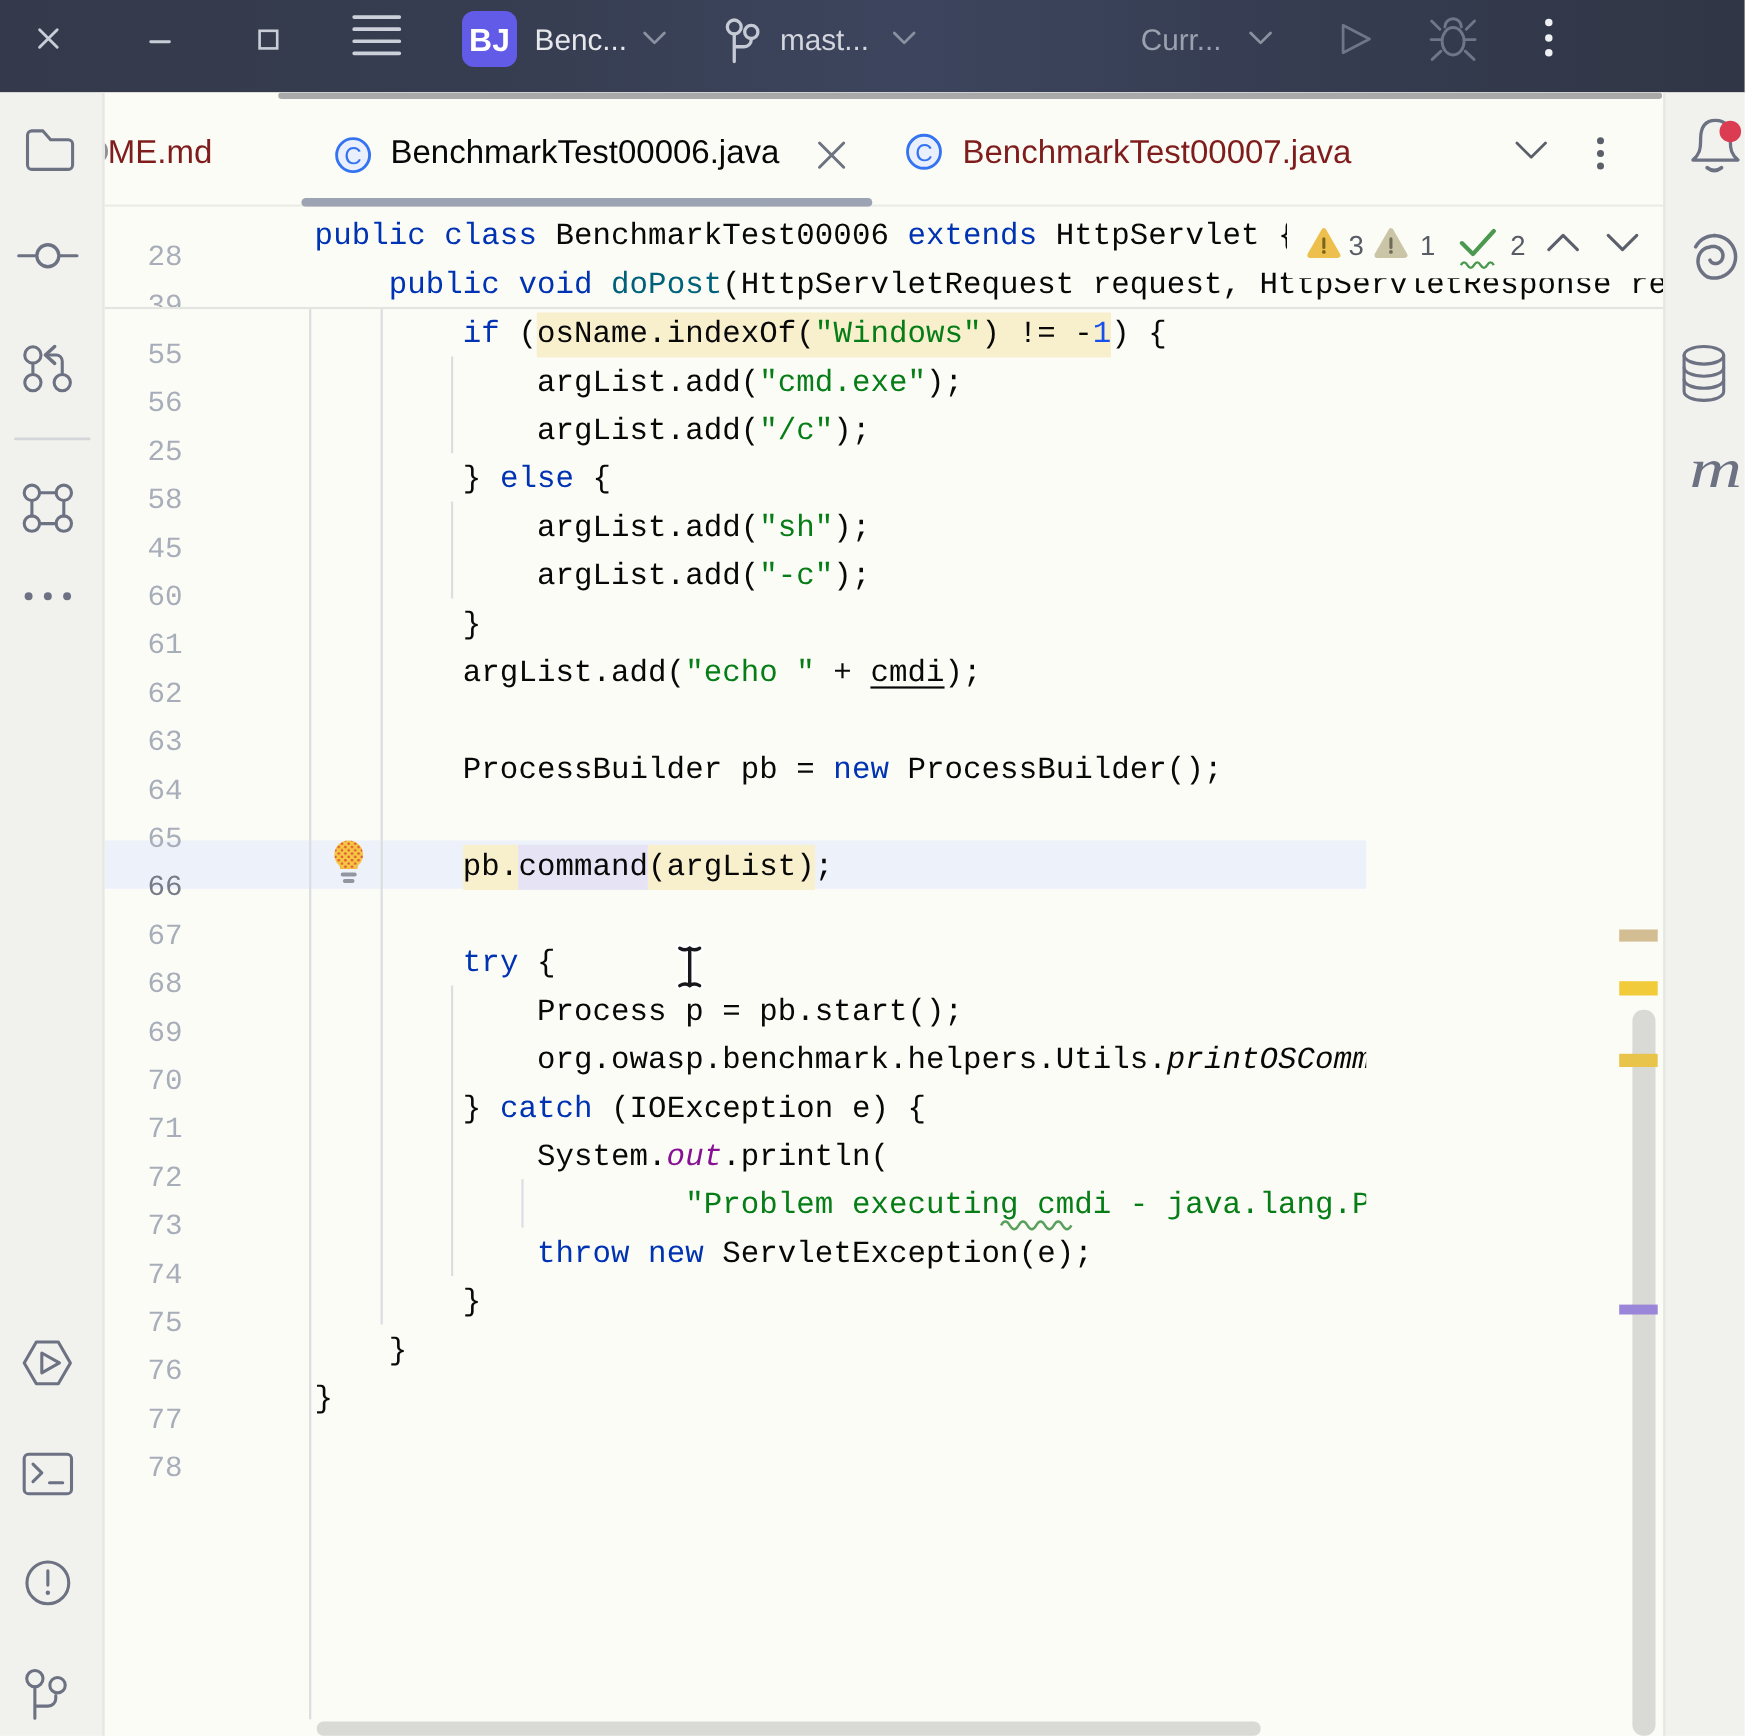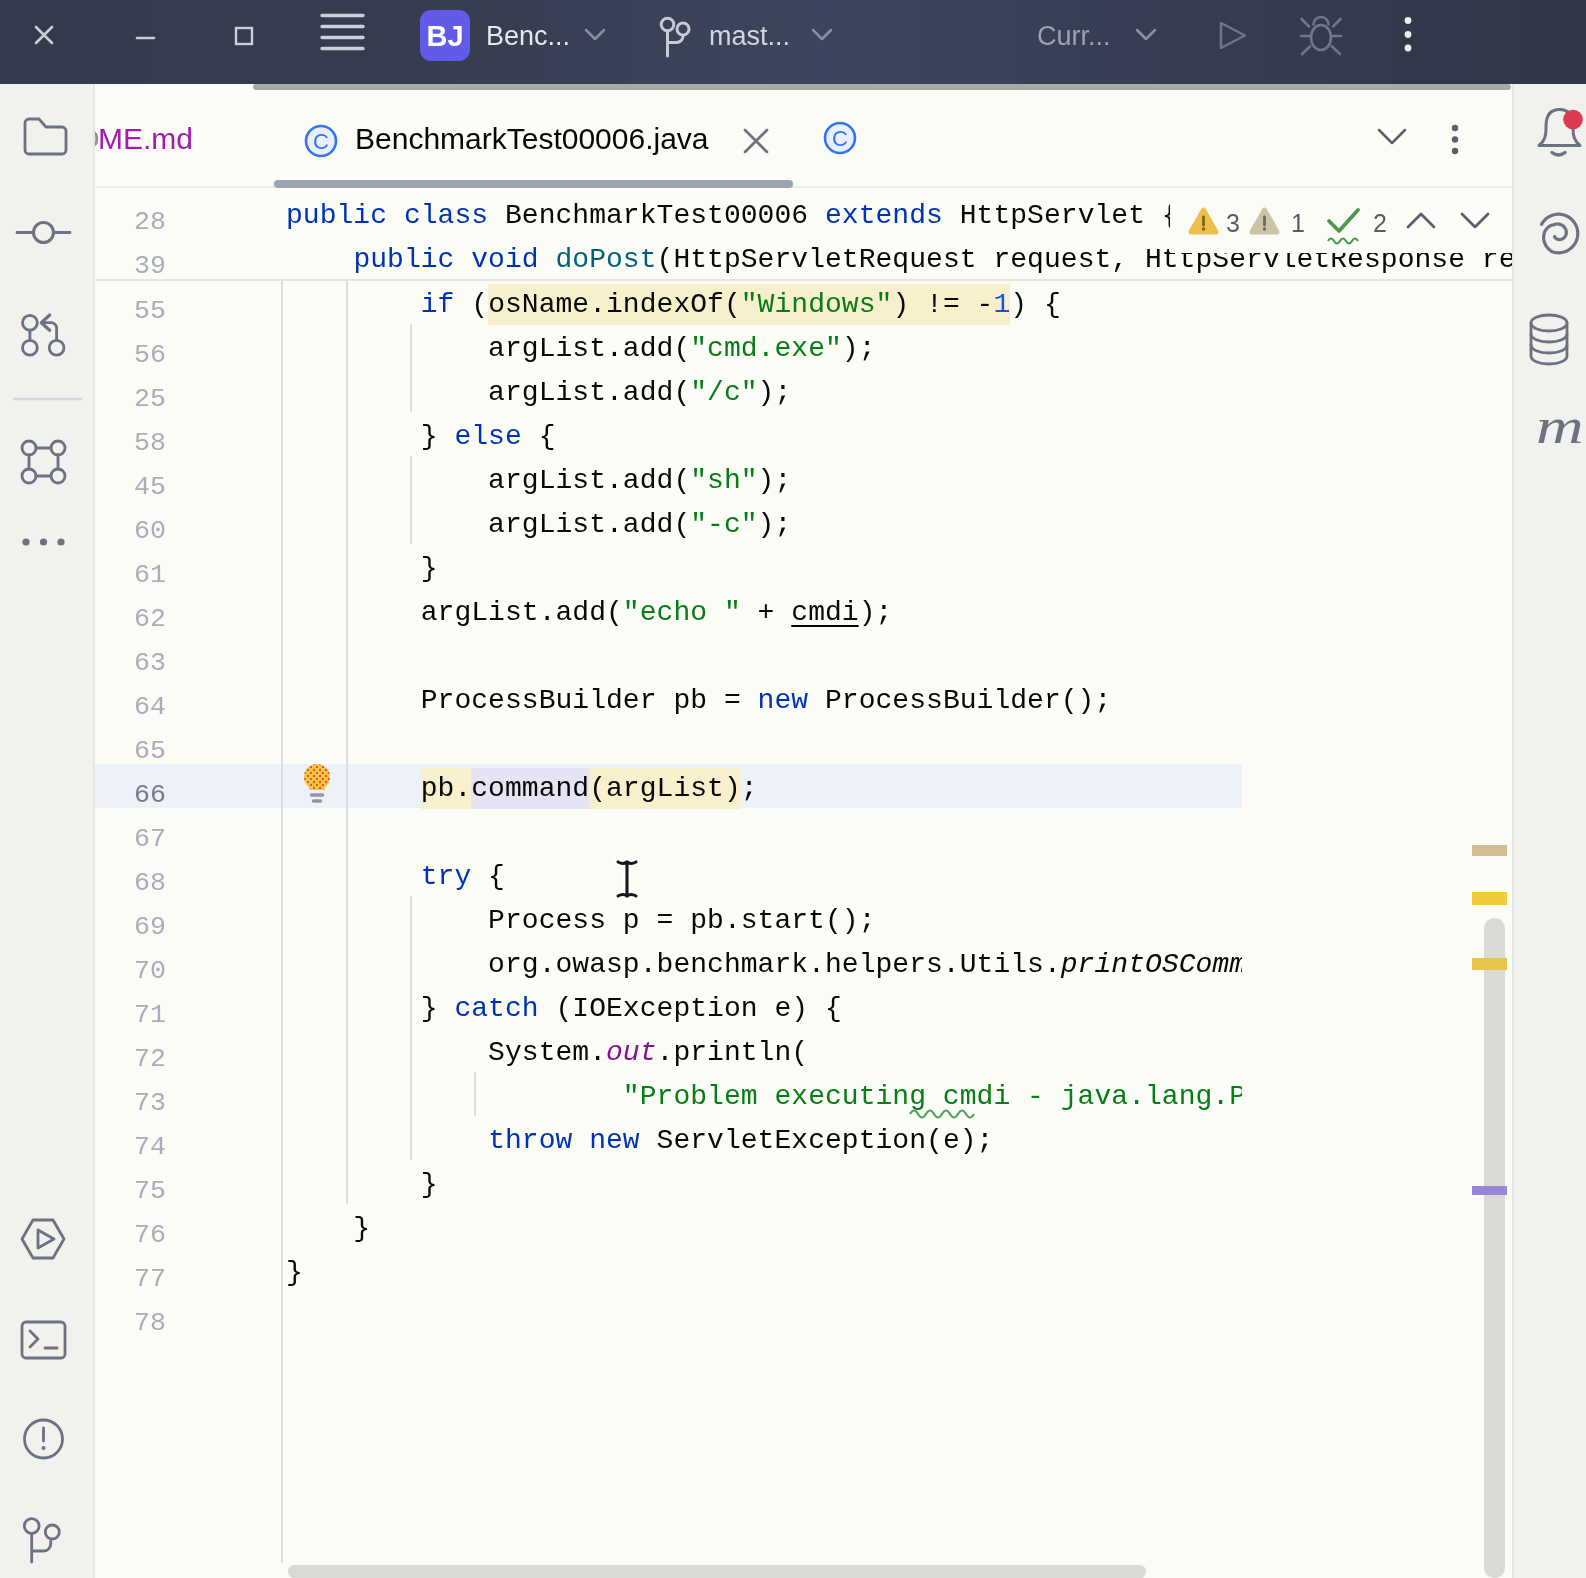--- a/index.html
+++ b/index.html
@@ -4,31 +4,31 @@
 <style>
 *{margin:0;padding:0;box-sizing:border-box}
 html,body{width:1586px;height:1578px;overflow:hidden;background:#fcfcf6;font-family:"Liberation Sans",sans-serif}
 .abs{position:absolute}
 #titlebar{position:absolute;left:0;top:0;width:1586px;height:84px;background:linear-gradient(90deg,#343a4b 0%,#363d50 28%,#3d455e 52%,#353c50 76%,#303645 100%)}
 #leftbar{position:absolute;left:0;top:84px;width:95px;height:1494px;background:#f1f1ee;border-right:2px solid #e6e6e2;z-index:30}
 #rightbar{position:absolute;left:1512px;top:84px;width:74px;height:1494px;background:#f1f1ee;border-left:2px solid #e6e6e2;z-index:30}
 #tabbar{position:absolute;left:95px;top:84px;width:1417px;height:104px;background:#fcfcf7;overflow:hidden;z-index:20}
 #editor{position:absolute;left:95px;top:188px;width:1147px;height:1390px;background:#fcfcf6;overflow:hidden;z-index:5}
 pre.cl{position:absolute;left:191px;top:0;margin-top:3px;font-family:"Liberation Mono",monospace;font-size:28px;line-height:44px;letter-spacing:0.04px;white-space:pre;color:#080808}
-.gut{position:absolute;left:0;width:71px;margin-top:9px;text-align:right;font-family:"Liberation Mono",monospace;font-size:26.6px;line-height:44px;color:#a8adba}
+.gut{position:absolute;left:0;width:71px;margin-top:21px;text-align:right;font-family:"Liberation Mono",monospace;font-size:26.6px;line-height:44px;color:#a8adba}
 .kw{color:#0033b3}
 .str{color:#067d17}
 .num{color:#1750eb}
 .fn{color:#00627a}
 .sta{color:#871094;font-style:italic}
 .ita{font-style:italic}
 .hl{background:#f8f0cd;padding:5px 0}
 .hlp{background:#e6e3f4;padding:5px 0}
 .guide{position:absolute;width:2px;background:#dadde2}
-.tabtxt{font-size:30px;color:#a21caf;position:absolute;white-space:pre;line-height:30px}
+.tabtxt{font-size:30px;color:#7f1d1d;position:absolute;white-space:pre;line-height:30px}
 svg{position:absolute;overflow:visible}
 </style>
 </head>
 <body>
 
 <div id="titlebar">
   <svg width="1586" height="84" style="left:0;top:0">
 
     <path d="M36 27 L52 43 M52 27 L36 43" stroke="#c9cdd8" stroke-width="2.6" stroke-linecap="round" fill="none"></path>
 
@@ -88,20 +88,21 @@
   <div class="tabtxt" style="left:260px;top:40px;color:#070708">BenchmarkTest00006.java</div>
   <svg width="30" height="30" style="left:648px;top:44px">
     <path d="M2 2 L24 24 M24 2 L2 24" stroke="#6e7380" stroke-width="2.7" stroke-linecap="round"></path>
   </svg>
   <div class="abs" style="left:179px;top:96px;width:519px;height:8px;background:#9ca3b2;border-radius:4px"></div>
 
   <svg width="40" height="40" style="left:729px;top:38px">
     <circle cx="16" cy="16" r="15" fill="#e9effc" stroke="#3574f0" stroke-width="2.6"></circle>
     <text x="16" y="24" font-size="22px" fill="#3574f0" text-anchor="middle" font-family="Liberation Sans">C</text>
   </svg>
+  <div class="tabtxt" style="left:780px;top:40px">BenchmarkTest00007.java</div>
   <svg width="40" height="30" style="left:1282px;top:44px">
     <path d="M2 2 l13 13 l13 -13" stroke="#5a5f6a" stroke-width="2.5" fill="none" stroke-linecap="round" stroke-linejoin="round"></path>
   </svg>
   <svg width="20" height="40" style="left:1352px;top:40px">
     <circle cx="8" cy="4" r="3.2" fill="#5a5f6a"></circle>
     <circle cx="8" cy="15.5" r="3.2" fill="#5a5f6a"></circle>
     <circle cx="8" cy="27" r="3.2" fill="#5a5f6a"></circle>
   </svg>
 </div>
 

